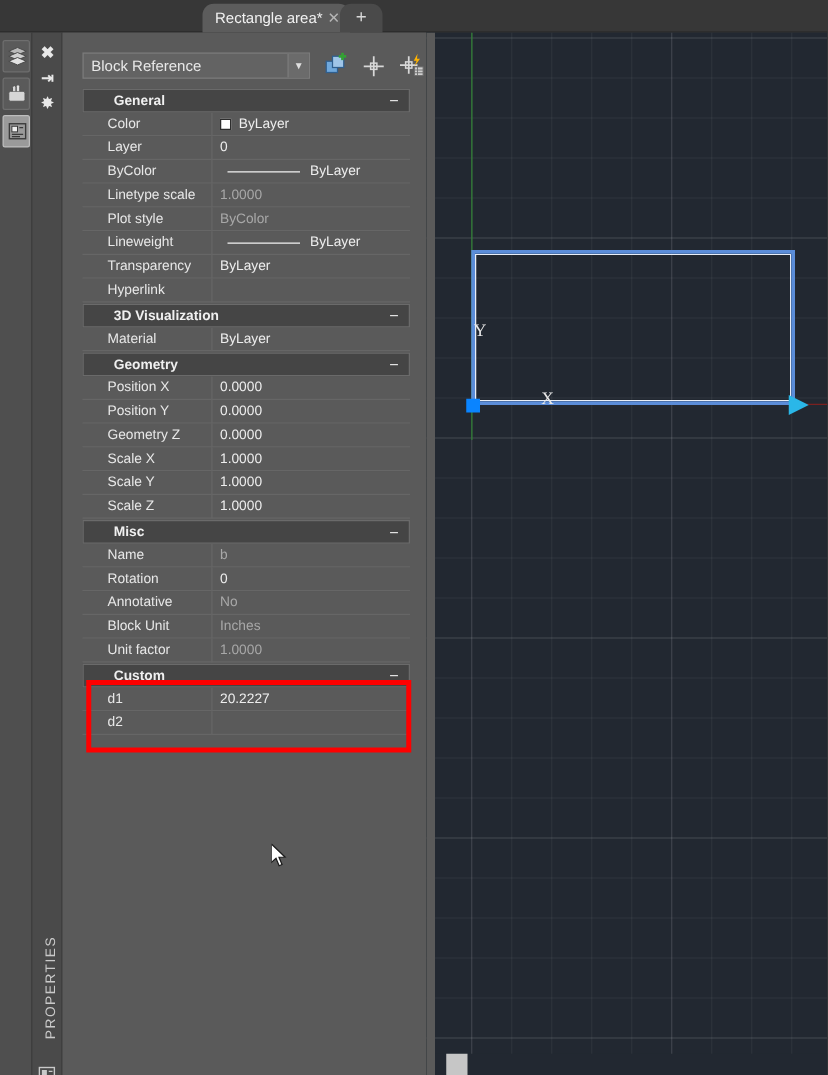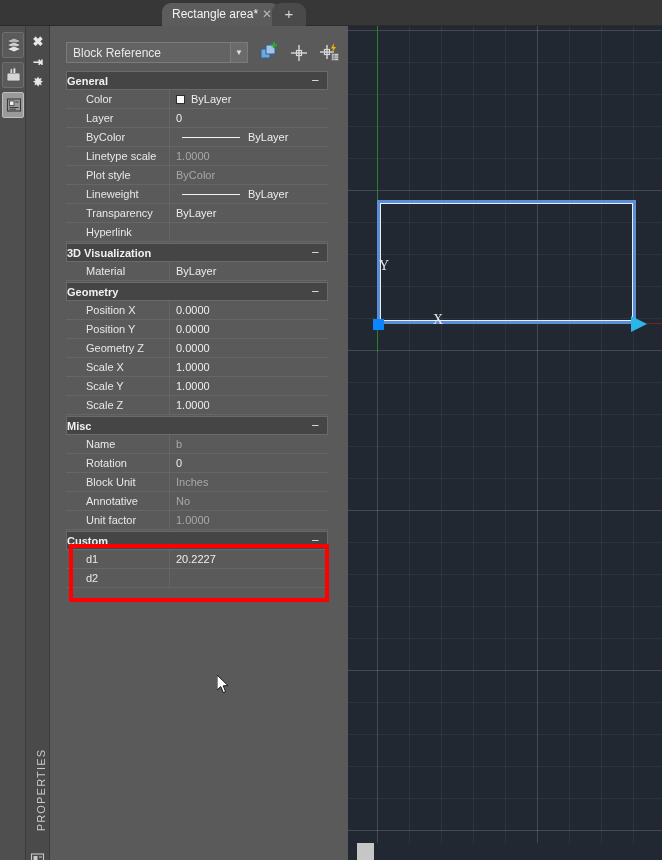--- a/index.html
+++ b/index.html
@@ -181,21 +181,21 @@
   .cat-header {
     height: 19px;
     background: #454545;
     border: 1px solid #6a6a6a;
     display: flex;
     align-items: center;
     position: relative;
     margin-top: 1px;
   }
   .cat-header .cat-title {
-    padding-left: 0;
+    padding-left: 24px;
     font-size: 11px;
     font-weight: bold;
     color: #f0f0f0;
     text-align: right;
   }
   .cat-header .cat-collapse {
     position: absolute;
     right: 8px; top: 0;
     line-height: 17px;
     font-size: 13px;
@@ -562,29 +562,29 @@
           <span>b</span>
         </div>
       </div>
       <div class="prop-row">
         <div class="prop-label">Rotation</div>
         <div class="prop-value">
           <span>0</span>
         </div>
       </div>
       <div class="prop-row">
+        <div class="prop-label">Annotative</div>
+        <div class="prop-value dim">
+          <span>No</span>
+        </div>
+      </div>
+      <div class="prop-row">
         <div class="prop-label">Block Unit</div>
         <div class="prop-value dim">
           <span>Inches</span>
-        </div>
-      </div>
-      <div class="prop-row">
-        <div class="prop-label">Annotative</div>
-        <div class="prop-value dim">
-          <span>No</span>
         </div>
       </div>
       <div class="prop-row">
         <div class="prop-label">Unit factor</div>
         <div class="prop-value dim">
           <span>1.0000</span>
         </div>
       </div>
       <div class="cat-header">
         <span class="cat-title">Custom</span>

